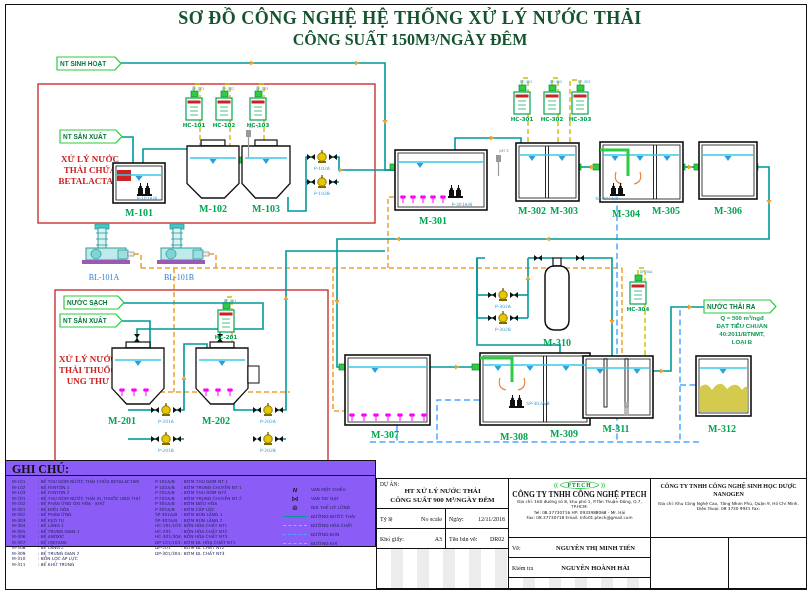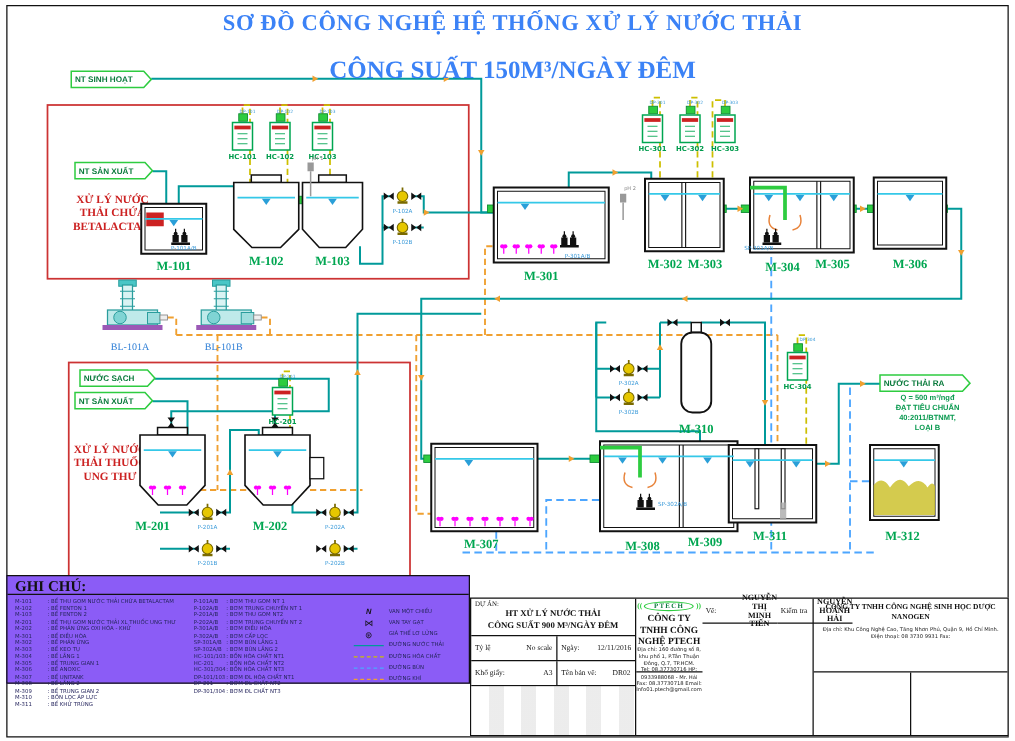--- a/index.html
+++ b/index.html
@@ -1,23 +1,23 @@
 <!DOCTYPE html>
 <html><head>
 <meta charset="utf-8">
 <style>
   html,body{margin:0;padding:0;background:#fff;}
   .sheet{position:relative;width:812px;height:593px;background:#fff;overflow:hidden;
          font-family:"Liberation Sans",sans-serif;}
   .frame{position:absolute;left:5px;top:4px;width:800px;height:584px;border:1.5px solid #111;}
   
-  .dtitle{position:absolute;left:60px;top:8px;width:700px;text-align:center;color:#3b82f6;
+  .dtitle{position:absolute;left:60px;top:8px;width:700px;text-align:center;color:#14532d;
           font-family:"Liberation Serif",serif;font-weight:bold;}
   .dtitle .l1{font-size:18px;letter-spacing:.5px;}
-  .dtitle .l2{font-size:20px;margin-top:16px;}
+  .dtitle .l2{font-size:16px;margin-top:2px;}
   
   .pw{stroke:#009a9a;stroke-width:1.6;fill:none}
   .pa{stroke:#f0a030;stroke-width:1.5;fill:none;stroke-dasharray:5 3}
   .pc{stroke:#cdbf00;stroke-width:1.4;fill:none;stroke-dasharray:5 3}
   .ps{stroke:#4da6ff;stroke-width:1.5;fill:none;stroke-dasharray:6 3.5}
   text{user-select:none}
   .t-tank{font:bold 10px "Liberation Serif",serif;fill:#00a651;text-anchor:middle}
   .t-bl{font:8px "Liberation Serif",serif;fill:#2f7fd6;text-anchor:middle}
   .t-hc{font:bold 5.5px "DejaVu Sans",sans-serif;fill:#009b4c;text-anchor:middle}
   .t-pm{font:4.5px "DejaVu Sans",sans-serif;fill:#3a9ad9;text-anchor:middle}
@@ -48,21 +48,21 @@
   [data-kind="media"] .sym::before{content:"\229B";font-size:7px;}
   [data-kind="line-water"] .sym{border-top:1.6px solid #009a9a;height:0;}
   [data-kind="line-chem"] .sym{border-top:1.6px dashed #cdbf00;height:0;}
   [data-kind="line-sludge"] .sym{border-top:1.6px dashed #4da6ff;height:0;}
   [data-kind="line-air"] .sym{border-top:1.6px dashed #f0a030;height:0;}
   
   .tb{position:absolute;left:376px;top:478px;width:431px;height:111px;border:1.3px solid #111;
       box-sizing:border-box;display:flex;background:#fff;font-family:"Liberation Serif",serif;color:#111;}
   .tb *{box-sizing:border-box;}
   .tb-colA{width:132px;border-right:1.2px solid #111;display:flex;flex-direction:column;}
-  .tb-colB{width:142px;border-right:1.2px solid #111;display:flex;}
+  .tb-colB{width:142px;border-right:1.2px solid #111;display:flex;flex-direction:column;}
   .tb-colC{flex:1;display:flex;flex-direction:column;}
   .tb-sec{border-bottom:1px solid #111;position:relative;}
   .tb-lbl{font-size:5.5px;padding:2px 0 0 3px;}
   .tb-name{font-size:7px;font-weight:bold;text-align:center;line-height:8.5px;}
   .tb-val{font-size:7px;text-align:center;margin-top:3px;}
   .tb-row{display:flex;border-bottom:1px solid #111;height:20px;align-items:center;font-size:6px;}
   .tb-cell{padding:0 3px;white-space:nowrap;}
   .tb-div{border-left:1px solid #111;height:100%;display:flex;align-items:center;}
   .tb-faint{flex:1;background:repeating-linear-gradient(90deg,#fff 0 14px,#ddd 14px 26px);opacity:.55;}
   .comp-logo{text-align:center;margin-top:2px;font-size:6px;color:#0a7a3c;}

